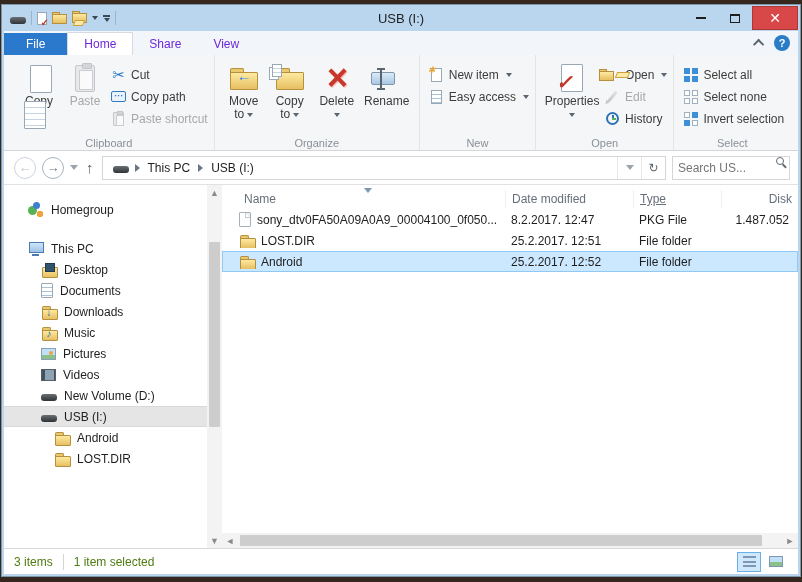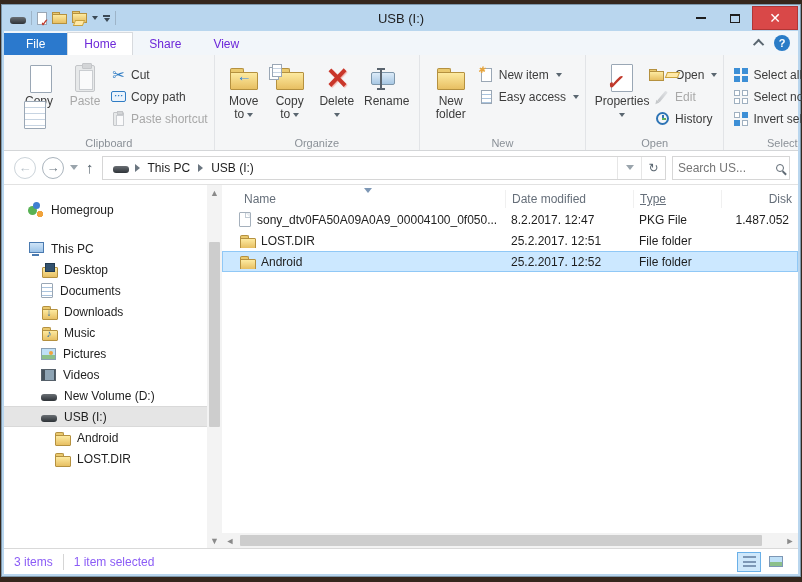--- a/index.html
+++ b/index.html
@@ -134,21 +134,21 @@
   .addrbar { height:34px; background:#fff; border-bottom:1px solid #e2e2e2; display:flex; align-items:center; padding:0 8px 0 10px; gap:6px; flex:none; }
   .navcircle { width:22px; height:22px; border:1px solid #aab4bd; border-radius:50%; display:flex; align-items:center; justify-content:center; color:#6d7a84; font-size:13px; }
   .navcircle.dim { color:#b9c2ca; border-color:#ccd4da; }
   .tiny-caret { width:0; height:0; border-left:4px solid transparent; border-right:4px solid transparent; border-top:5px solid #9aa4ac; }
   .up-arrow { color:#5a6670; font-size:15px; padding:0 2px; }
   .addrbox { flex:1; height:24px; border:1px solid #d6d6d6; display:flex; align-items:center; background:#fff; }
   .crumbs { display:flex; align-items:center; gap:6px; padding:0 6px; flex:1; }
   .crumb-sep { width:0; height:0; border-top:4px solid transparent; border-bottom:4px solid transparent; border-left:5px solid #6b7680; }
   .crumb { color:#1e1e1e; white-space:nowrap; padding:2px 2px; }
   .addr-btn { width:24px; height:100%; border-left:1px solid #e6e6e6; display:flex; align-items:center; justify-content:center; color:#5a6670; }
-  .searchbox { width:118px; height:24px; border:1px solid #d6d6d6; display:flex; align-items:center; padding:0 5px; gap:4px; }
+  .searchbox { width:118px; height:24px; border:1px solid #d6d6d6; display:flex; padding:0 5px; gap:4px; }
   .searchbox input { border:none; outline:none; width:100%; font:12px "Liberation Sans",sans-serif; color:#777; background:transparent; }
   .mag { width:8px; height:8px; border:1.5px solid #5f6a74; border-radius:50%; position:relative; flex:none; }
   .mag::after { content:''; position:absolute; right:-4px; bottom:-3px; width:5px; height:1.5px; background:#5f6a74; transform:rotate(45deg); }
 
   
   .main { flex:1; background:#fff; display:flex; min-height:0; }
   .sidebar { width:203px; padding-top:14px; overflow:hidden; flex:none; }
   .side-item { height:21px; display:flex; align-items:center; gap:7px; cursor:default; white-space:nowrap; }
   .side-item .lbl { color:#1e1e1e; }
   .side-item.sel { background:#e5e5e5; border-top:1px solid #d9d9d9; border-bottom:1px solid #d9d9d9; }
@@ -170,21 +170,21 @@
   .c-name { flex:1; display:flex; align-items:center; gap:6px; padding-left:16px; overflow:hidden; white-space:nowrap; }
   .c-date { width:128px; padding:0 6px; color:#1e1e1e; }
   .c-type { width:88px; padding:0 6px; color:#1e1e1e; }
   .c-size { width:76px; padding:0 8px 0 6px; text-align:right; color:#1e1e1e; }
 
   .hscroll { height:15px; background:#f3f3f3; display:flex; align-items:center; flex:none; }
   .hthumb { flex:1; height:11px; margin:0 20px 0 2px; background:#cdcdcd; border-radius:1px; }
 
   
   .statusbar { height:26px; background:#fff; border-top:1px solid #d9d9d9; display:flex; align-items:center; padding:0 10px; gap:10px; flex:none; }
-  .status-text { color:#8b5cf6; }
+  .status-text { color:#4d7c0f; }
   .status-div { width:1px; height:16px; background:#d5d5d5; }
   .viewbtns { margin-left:auto; display:flex; gap:3px; }
   .viewbtn { width:24px; height:20px; display:flex; align-items:center; justify-content:center; border:1px solid transparent; }
   .viewbtn.sel { background:#cfe8fb; border-color:#6ab0e8; }
   .vb-details { width:13px; height:11px; background:repeating-linear-gradient(#7d97b5 0 2px,transparent 2px 4.5px); }
   .vb-thumb { width:14px; height:11px; border:1px solid #7d97b5; background:linear-gradient(180deg,#bfe0f7 60%,#8cc08a 60%); }
 </style>
 </head>
 <body>
 
@@ -287,26 +287,20 @@
       <div class="bigbtn" style="width:52px">
         <span class="bic">
             <span class="rename-box"><i class="ibeam"></i></span>
           </span>
         <span class="blbl">Rename</span>
       </div>
       <div class="rgroup-label">Organize</div>
     </div>
 
     <div class="rgroup">
-      <div class="bigbtn" style="width:50px">
-        <span class="bic">
-            <i class="fold-lg"></i>
-          </span>
-        <span class="blbl" style="width:40px">New folder</span>
-      </div>
       <div class="smallcol">
         <div class="smallbtn">
           <span class="sic">
               <i class="pg-sm star"></i>
             </span>
           <span class="slbl">New item</span>
             <i class="caret"></i>
         </div>
         <div class="smallbtn">
           <span class="sic">

